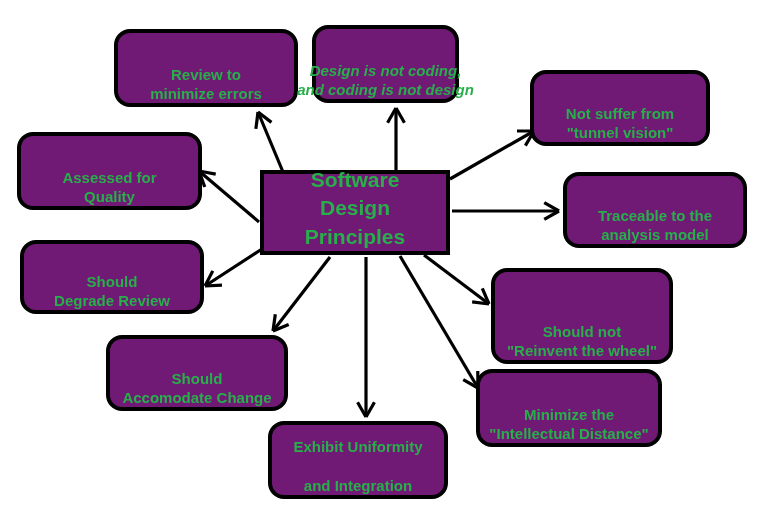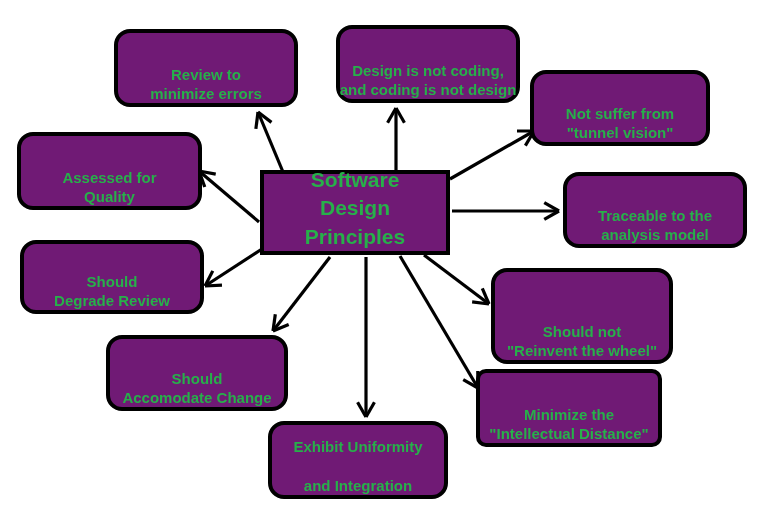--- a/index.html
+++ b/index.html
@@ -122,37 +122,37 @@
   <div id="node-layer">
       <div class="node center" style="left: 260px; top: 170px; width: 190px; height: 85px; border-color: rgb(0, 0, 0); color: rgb(39, 176, 74);">
         <span class="line">Software</span>
         <span class="line">Design</span>
         <span class="line">Principles</span>
       </div>
       <div class="node rounded leaf" style="left: 114px; top: 29px; width: 184px; height: 78px; border-color: rgb(0, 0, 0); color: rgb(39, 176, 74);">
         <span class="line">Review to</span>
         <span class="line">minimize errors</span>
       </div>
-      <div class="node rounded leaf" style="left: 336px; top: 25px; width: 184px; height: 78px; border-color: rgb(0, 0, 0); color: rgb(39, 176, 74);">
+      <div class="node rounded leaf" style="left: 312px; top: 25px; width: 147px; height: 78px; border-color: rgb(0, 0, 0); color: rgb(39, 176, 74); font-style: italic;">
         <span class="line">Design is not coding,</span>
         <span class="line">and coding is not design</span>
       </div>
       <div class="node rounded leaf" style="left: 530px; top: 70px; width: 180px; height: 76px; border-color: rgb(0, 0, 0); color: rgb(39, 176, 74);">
         <span class="line">Not suffer from</span>
         <span class="line">"tunnel vision"</span>
       </div>
       <div class="node rounded leaf" style="left: 563px; top: 172px; width: 184px; height: 76px; border-color: rgb(0, 0, 0); color: rgb(39, 176, 74);">
         <span class="line">Traceable to the</span>
         <span class="line">analysis model</span>
       </div>
       <div class="node rounded leaf" style="left: 491px; top: 268px; width: 182px; height: 96px; border-color: rgb(0, 0, 0); color: rgb(39, 176, 74);">
         <span class="line">Should not</span>
         <span class="line">"Reinvent the wheel"</span>
       </div>
-      <div class="node rounded leaf" style="left: 476px; top: 369px; width: 186px; height: 78px; border-color: rgb(0, 0, 0); color: rgb(39, 176, 74); border-radius: 10px;">
+      <div class="node rounded leaf" style="left: 476px; top: 369px; width: 186px; height: 78px; border-color: rgb(0, 0, 0); color: rgb(39, 176, 74);">
         <span class="line">Minimize the</span>
         <span class="line">"Intellectual Distance"</span>
       </div>
       <div class="node rounded leaf" style="left: 268px; top: 421px; width: 180px; height: 78px; border-color: rgb(0, 0, 0); color: rgb(39, 176, 74); gap: 20px;">
         <span class="line">Exhibit Uniformity</span>
         <span class="line">and Integration</span>
       </div>
       <div class="node rounded leaf" style="left: 106px; top: 335px; width: 182px; height: 76px; border-color: rgb(0, 0, 0); color: rgb(39, 176, 74);">
         <span class="line">Should</span>
         <span class="line">Accomodate Change</span>

